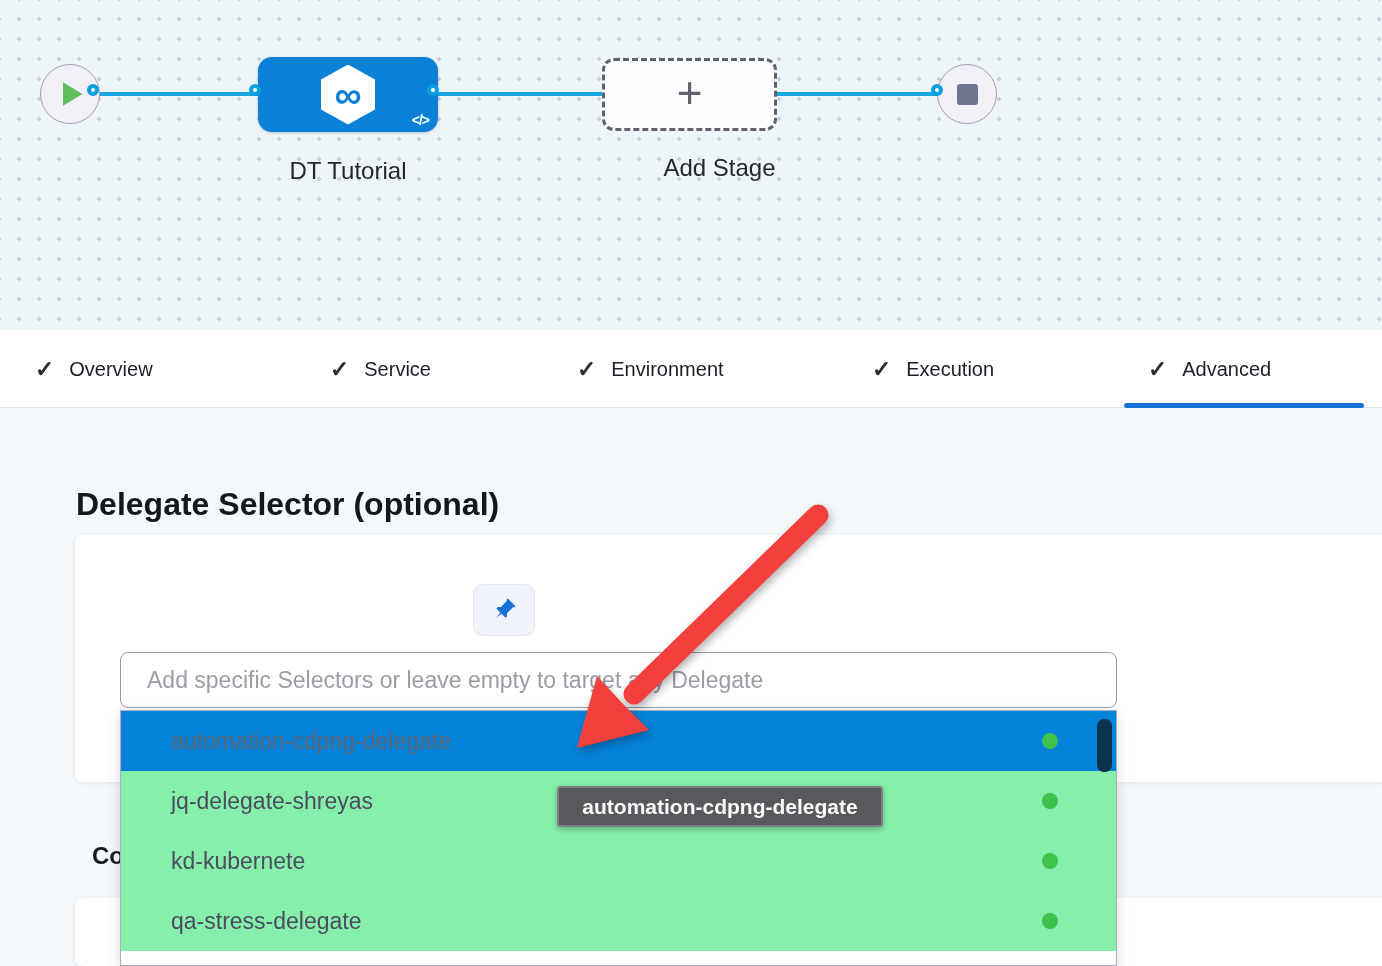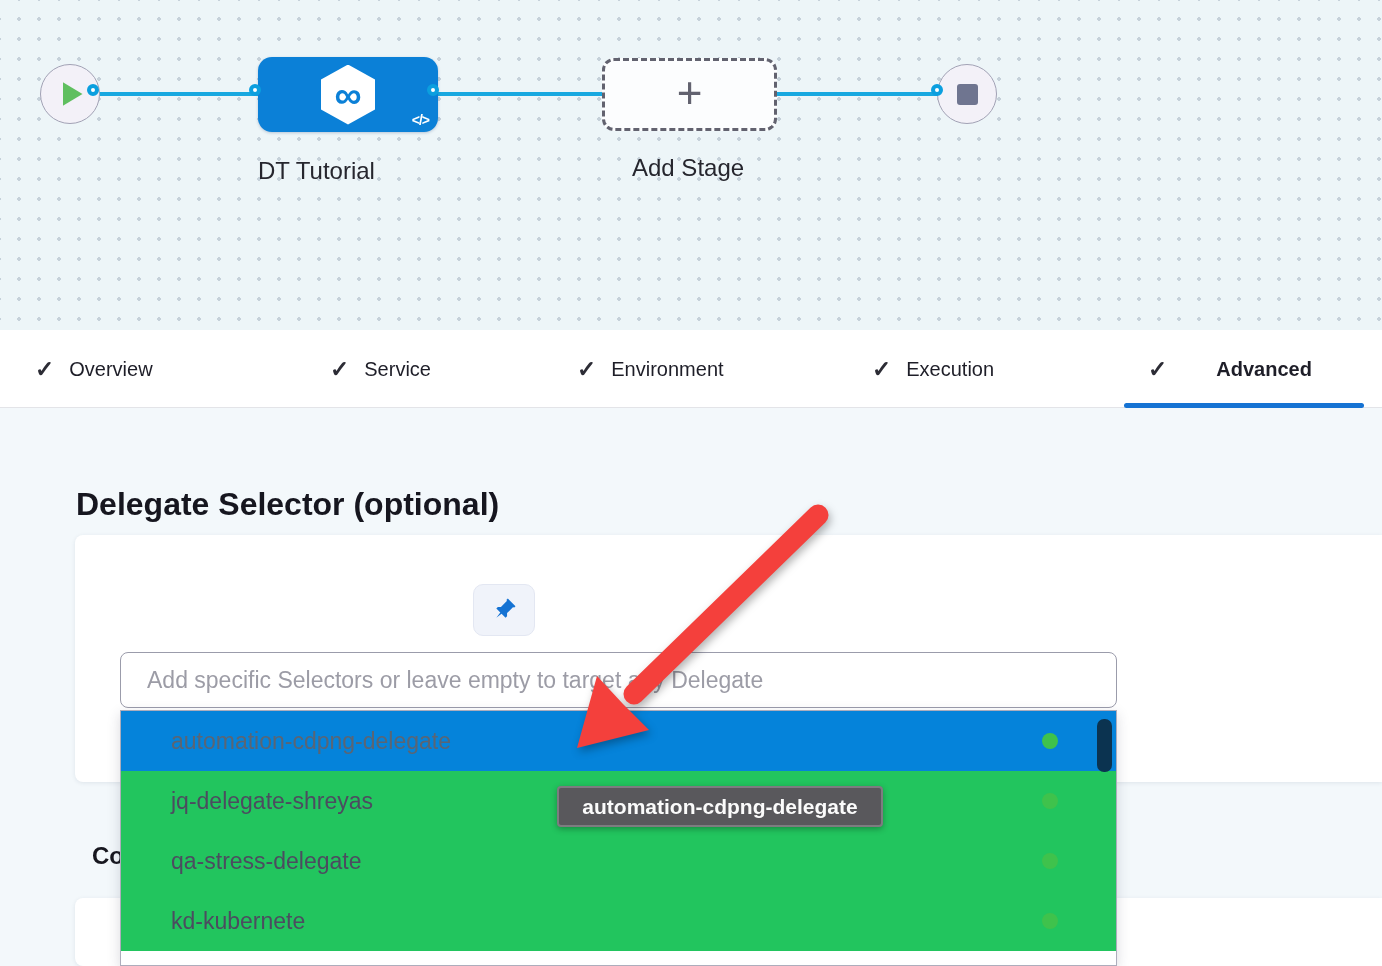--- a/index.html
+++ b/index.html
@@ -23,34 +23,34 @@
   .stop-shape { width:21px; height:21px; background:#6f7590; border-radius:3px; }
   .stage-node { position:absolute; left:258px; top:57px; width:180px; height:75px;
     background:#0b80d7; border-radius:14px; display:flex; align-items:center;
     justify-content:center; box-shadow:0 1px 3px rgba(20,60,120,.25); }
   .hexagon { width:54px; height:60px; background:#ffffff;
     clip-path:polygon(50% 0, 100% 25%, 100% 75%, 50% 100%, 0 75%, 0 25%);
     display:flex; align-items:center; justify-content:center; }
   .hexagon span { color:#0b80d7; font-size:38px; font-weight:bold; line-height:54px; }
   .code-glyph { position:absolute; right:9px; bottom:4px; color:#ffffff;
     font-size:14px; font-weight:bold; letter-spacing:-1px; }
-  .node-label { position:absolute; font-size:24px; color:#26262e; }
+  .node-label { position:absolute; font-size:24px; color:#26262e; text-align:center; }
   .add-stage-box { position:absolute; left:602px; top:58px; width:175px; height:73px;
     background:#fcfdfe; border:3px dashed #62626f; border-radius:12px;
     display:flex; align-items:center; justify-content:center; }
   .add-stage-box span { font-size:44px; font-weight:300; color:#62626f; margin-top:-4px; }
 
   
   .tabbar { position:absolute; left:0; top:330px; width:1382px; height:78px;
     background:#ffffff; border-bottom:1px solid #e3e4e8; }
   .tab { position:absolute; top:0; height:78px; display:flex; align-items:center;
     gap:15px; cursor:pointer; }
   .tab .check { font-size:23px; color:#2c2c35; font-weight:bold; }
   .tab .tlabel { font-size:20px; color:#1e1e28; font-weight:500; }
-  .tab.active .tlabel { font-weight:700;margin-left:34px; }
+  .tab.active .tlabel { font-weight:400; }
   .tab-underline { position:absolute; left:1124px; bottom:-1px; width:240px;
     height:5px; background:#1673d3; border-radius:3px; }
 
   
   .content { position:absolute; left:0; top:408px; width:1382px; height:558px;
     background:#f3f8fb; }
   .section-heading { position:absolute; left:76px; top:486px; font-size:32px;
     font-weight:bold; color:#16161f; }
   .card { position:absolute; background:#ffffff; border-radius:8px 0 0 8px;
     box-shadow:0 1px 4px rgba(40,60,90,.10); }
@@ -68,21 +68,21 @@
     padding:0 26px; font-size:23px; color:#3a3a48;
     font-family:"Liberation Sans", sans-serif; outline:none; }
   .selector-input::placeholder { color:#9c9ca6; }
 
   
   .dropdown { position:absolute; left:120px; top:710px; width:997px; height:256px;
     background:#ffffff; border:1px solid #adadbc;
     box-shadow:0 4px 12px rgba(50,50,80,.18); }
   .dd-row { position:relative; height:60px; display:flex; align-items:center;
     padding-left:50px; font-size:23px; color:#4c4c60; cursor:pointer;
-    background:#22c55e; }
+    background:#86efac; }
   .dd-row.active { background:#0583da; color:#5b6573; }
   .status-dot { position:absolute; right:58px; top:50%; margin-top:-8px;
     width:16px; height:16px; border-radius:50%; background:#3fc24c; }
   .dd-thumb { position:absolute; right:4px; top:8px; width:15px; height:53px;
     background:#0b3350; border-radius:7px; cursor:pointer; }
 
   
   .tooltip { position:absolute; left:557px; top:786px; width:326px; height:41px;
     background:#59585c; border:2px solid #7d7c80; border-radius:4px;
     color:#fbfbfb; font-size:21px; font-weight:bold; text-align:center;
@@ -175,25 +175,25 @@
   <div class="dropdown">
     <div class="dd-row active">
       <span>automation-cdpng-delegate</span>
       <span class="status-dot"></span>
     </div>
     <div class="dd-row">
       <span>jq-delegate-shreyas</span>
       <span class="status-dot"></span>
     </div>
     <div class="dd-row">
+      <span>kd-kubernete</span>
+      <span class="status-dot"></span>
+    </div>
+    <div class="dd-row">
       <span>qa-stress-delegate</span>
-      <span class="status-dot"></span>
-    </div>
-    <div class="dd-row">
-      <span>kd-kubernete</span>
       <span class="status-dot"></span>
     </div>
     <div class="dd-thumb"></div>
   </div>
 
   <div class="tooltip">automation-cdpng-delegate</div>
 
   <svg class="arrow-overlay" viewBox="0 0 1382 966">
     <g fill="#f4403c" stroke="none" style="filter:drop-shadow(2px 4px 4px rgba(0,0,0,0.30));">
       <line x1="818" y1="515" x2="634" y2="694" stroke="#f4403c" stroke-width="21" stroke-linecap="round"></line>

